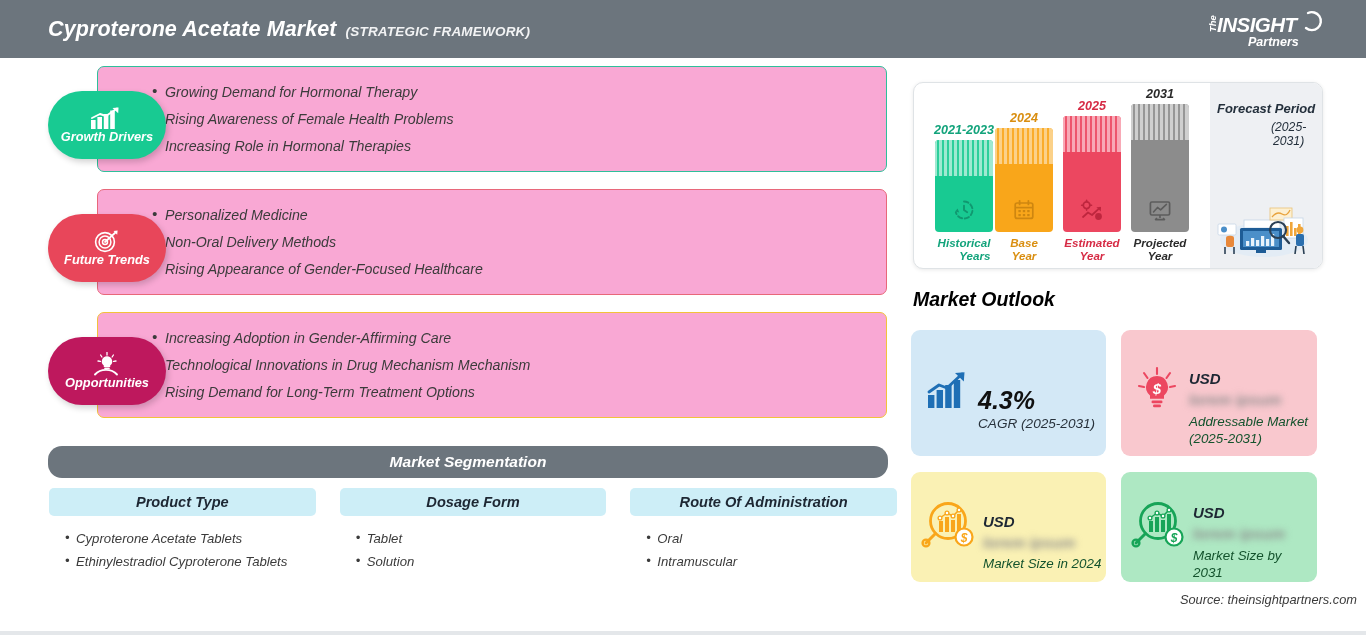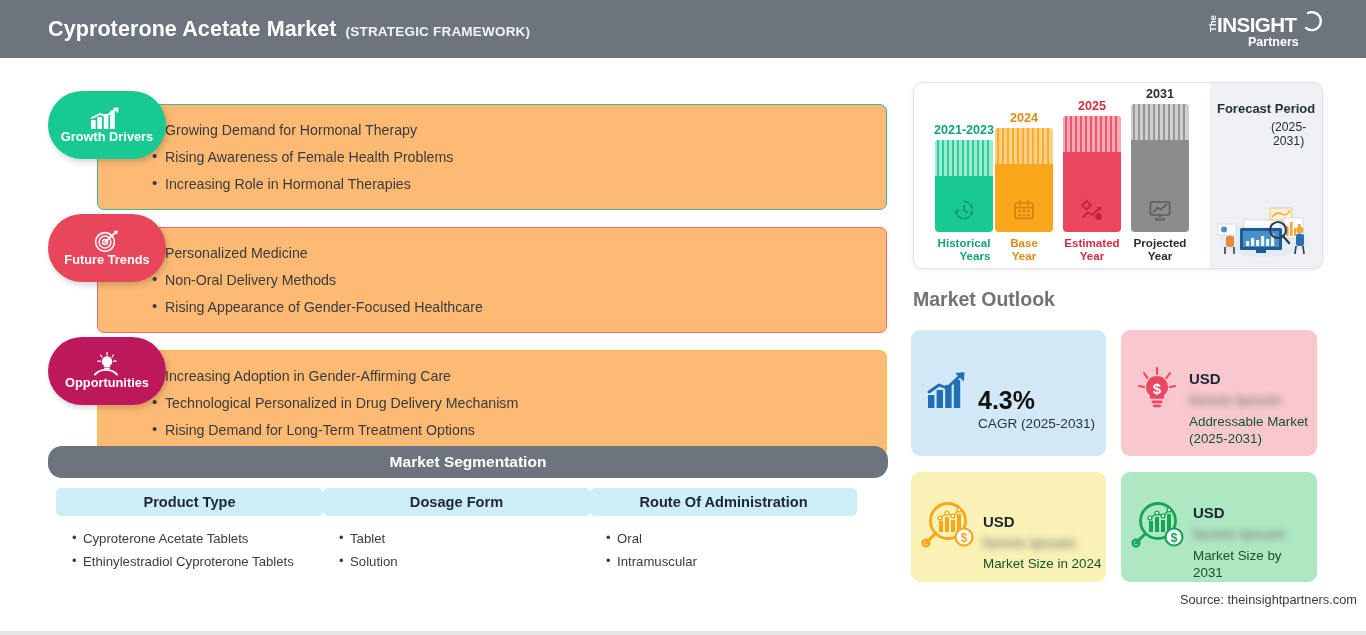--- a/index.html
+++ b/index.html
@@ -14,20 +14,21 @@
     overflow: hidden;
     position: relative;
     color: #333;
   }
   #page {
     position: relative;
     width: 1230px;
     height: 635px;
     background: #ffffff;
     box-sizing: border-box;
+    font-style: italic;
   }
 
   
   #header {
     position: absolute;
     left: 0; top: 0;
     width: 1366px;
     height: 58px;
     background: #6c757d;
     display: flex;
@@ -72,25 +73,24 @@
     position: absolute;
     left: 48px;
     width: 840px;
   }
   .factor-box {
     position: absolute;
     left: 49px;
     top: 0;
     width: 790px;
     box-sizing: border-box;
-    background: #fdba74;
+    background: #f9a8d4;
     border-radius: 7px;
     border: 1.3px solid #ccc;
     padding: 11px 0 11px 54px;
-    margin-top: 38px;
   }
   .factor-box.green  { border-color: #2fbf9a; }
   .factor-box.red    { border-color: #e8677a; }
   .factor-box.orange { border-color: #f2c23a; }
 
   .factor-badge {
     position: absolute;
     left: 0;
     width: 118px;
     height: 68px;
@@ -155,24 +155,26 @@
     align-items: center;
     justify-content: center;
   }
   #seg-title-bar span {
     color: #ffffff;
     font-size: 15.5px;
     font-weight: bold;
   }
   #seg-cols {
     position: absolute;
-    left: 56px;
+    left: 49px;
     top: 430px;
     width: 848px;
     display: flex;
+    gap: 24px;
+    justify-content: flex-end;
   }
   .seg-col { width: 267px; }
   .seg-head {
     background: #cdeef7;
     border-radius: 5px;
     height: 28px;
     display: flex;
     align-items: center;
     justify-content: center;
     margin-bottom: 11px;
@@ -302,21 +304,21 @@
     left: 4px;
   }
 
   
   #outlook-title {
     position: absolute;
     left: 8px;
     top: 230px;
     font-size: 19.5px;
     font-weight: bold;
-    color: #737373;
+    color: #000000;
   }
   .outlook-card {
     position: absolute;
     border-radius: 9px;
     box-sizing: border-box;
     display: flex;
     align-items: center;
   }
   #card-cagr {
     left: 6px; top: 272px;
@@ -458,21 +460,21 @@
           </svg>
         </span>
         <span class="badge-label">Future Trends</span>
       </div>
     </div>
 
     <div class="factor-row" style="top:254px;">
       <div class="factor-box orange">
         <ul class="factor-list">
           <li>Increasing Adoption in Gender-Affirming Care</li>
-          <li>Technological Personalized in Drug Delivery Mechanism</li>
+          <li>Technological Innovations in Drug Mechanism Mechanism</li>
           <li>Rising Demand for Long-Term Treatment Options</li>
         </ul>
       </div>
       <div class="factor-badge orange" style="top:25px;">
         <span class="badge-icon">
           <svg width="32" height="24" viewBox="0 0 32 24">
             <g stroke="#fff" stroke-width="1.3" stroke-linecap="round">
               <line x1="16" y1="0.6" x2="16" y2="3"></line>
               <line x1="9.6" y1="3" x2="10.9" y2="5"></line>
               <line x1="22.4" y1="3" x2="21.1" y2="5"></line>

